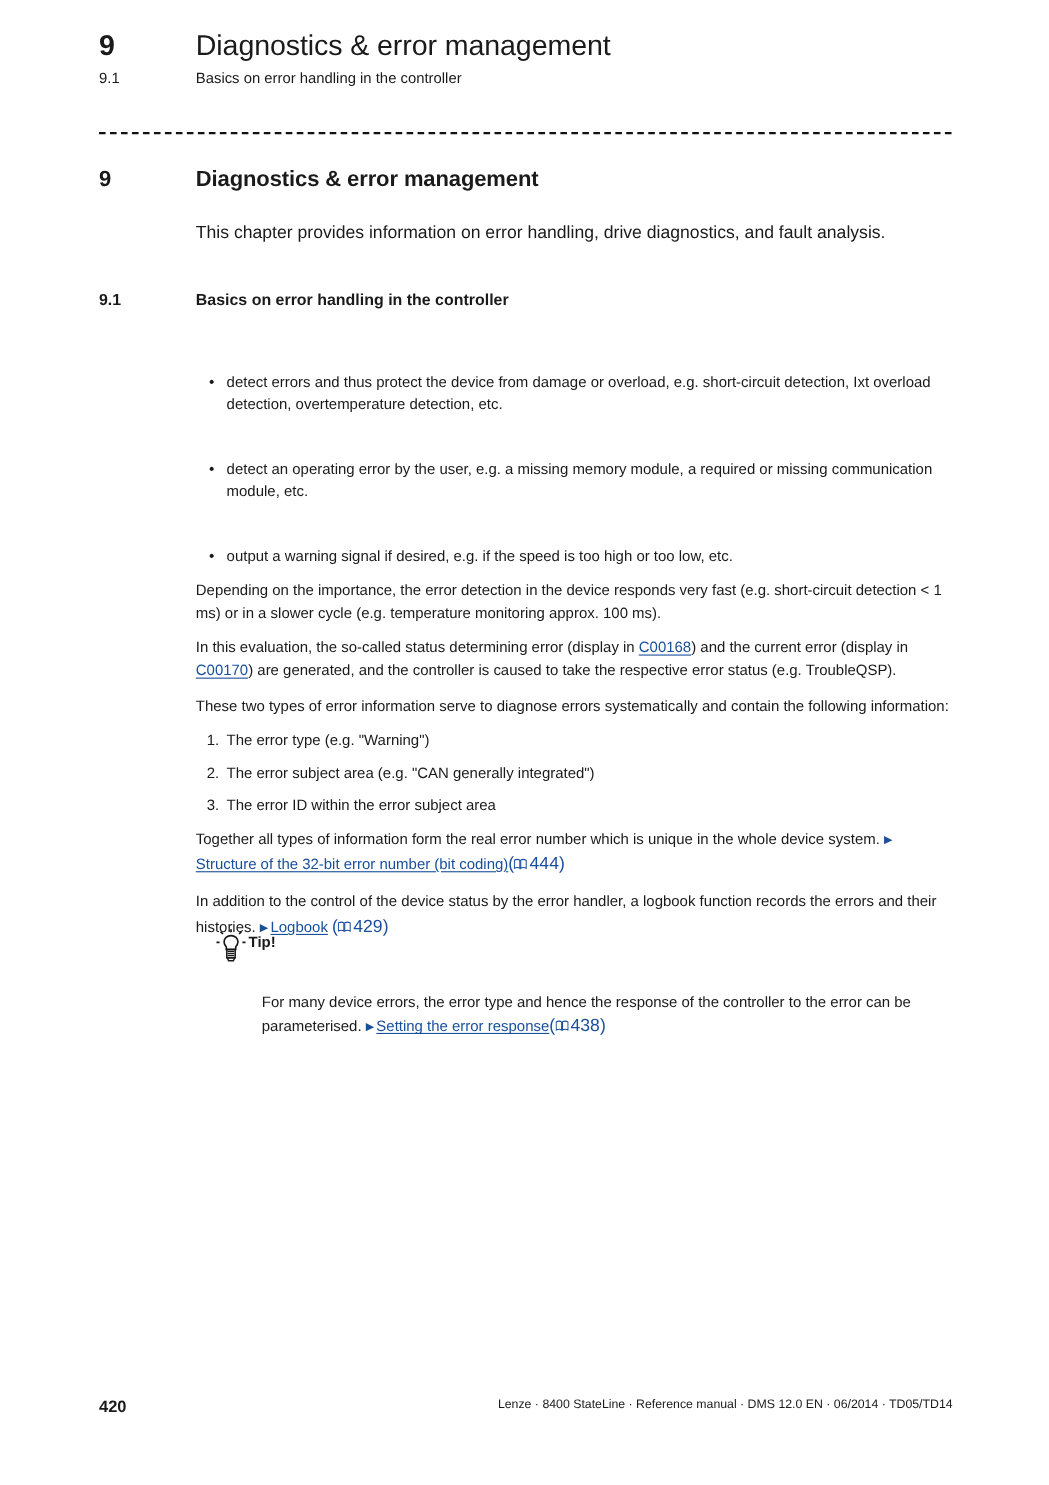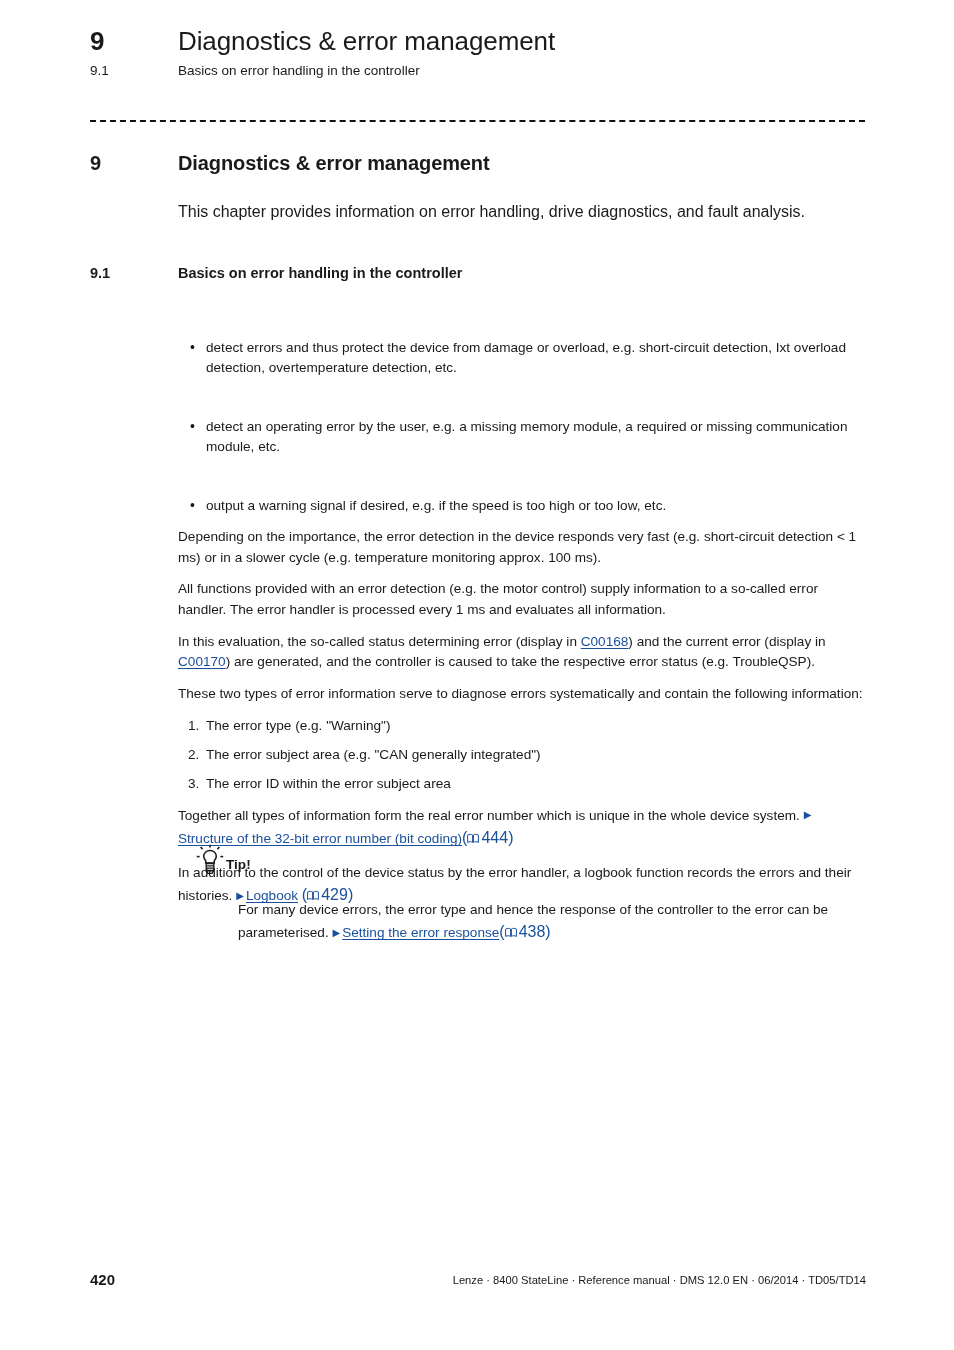--- a/index.html
+++ b/index.html
@@ -206,21 +206,21 @@
 
   
   .tip {
     position: absolute;
     left: 196px;
     top: 843px;
     width: 672px;
   }
   .tip-head {
     display: flex;
-    align-items: center;
+    align-items: flex-start;
   }
   .tip-icon {
     width: 30px;
     flex: 0 0 30px;
     padding-top: 1px;
   }
   .tip-title {
     font-size: 13.6px;
     font-weight: 700;
     padding-top: 6px;
@@ -232,21 +232,21 @@
     line-height: 1.5;
   }
 
   
   .footer {
     position: absolute;
     left: 90px;
     right: 88px;
     bottom: 62px;
     display: flex;
-    align-items: center;
+    align-items: flex-start;
     justify-content: space-between;
   }
   .footer .pageno {
     font-size: 15px;
     font-weight: 700;
   }
   .footer .imprint {
     font-size: 11.2px;
     color: #1a1a1a;
   }
@@ -287,21 +287,20 @@
 
 
     <ul class="bul">
       <li>detect errors and thus protect the device from damage or overload, e.g. short-circuit detection, Ixt overload detection, overtemperature detection, etc.</li>
       <li>detect an operating error by the user, e.g. a missing memory module, a required or missing communication module, etc.</li>
       <li>output a warning signal if desired, e.g. if the speed is too high or too low, etc.</li>
     </ul>
 
     <p>Depending on the importance, the error detection in the device responds very fast (e.g. short-circuit detection &lt; 1 ms) or in a slower cycle (e.g. temperature monitoring approx. 100 ms).</p>
 
-    <p>All functions provided with an error detection (e.g. the motor control) supply information to a so-called error handler. The error handler is processed every 1 ms and evaluates all information.</p>
 
     <p><span>In this evaluation, the so-called status determining error (display in </span><span class="code-link">C00168</span><span>) and the current error (display in </span><span class="code-link">C00170</span><span>) are generated, and the controller is caused to take the respective error status (e.g. TroubleQSP).</span></p>
 
     <p class="justify">These two types of error information serve to diagnose errors systematically and contain the following information:</p>
 
     <ol class="num">
       <li>The error type (e.g. "Warning")</li>
       <li>The error subject area (e.g. "CAN generally integrated")</li>
       <li>The error ID within the error subject area</li>
     </ol>

